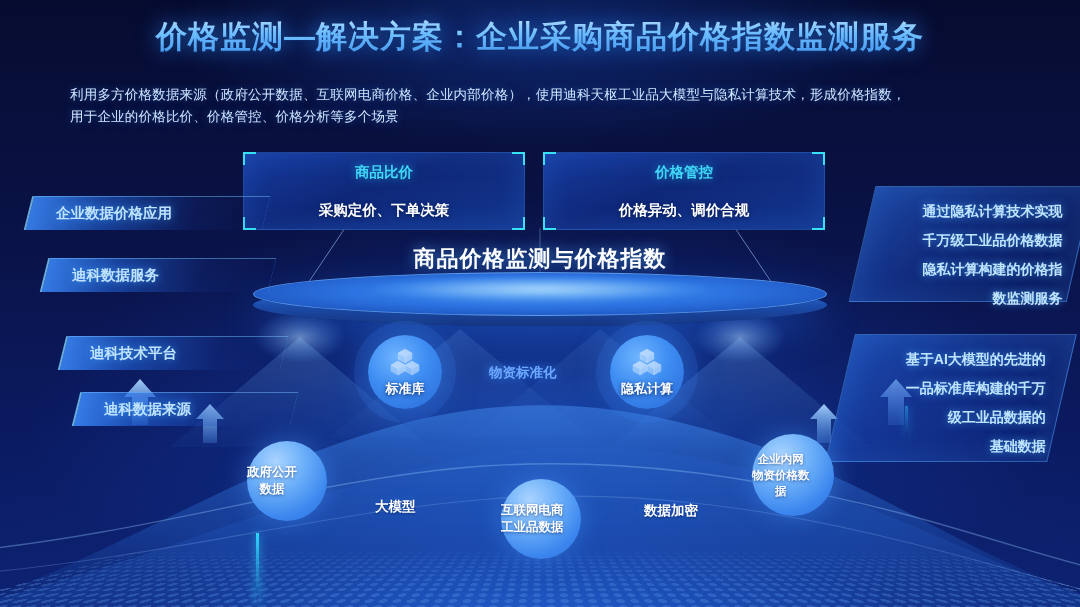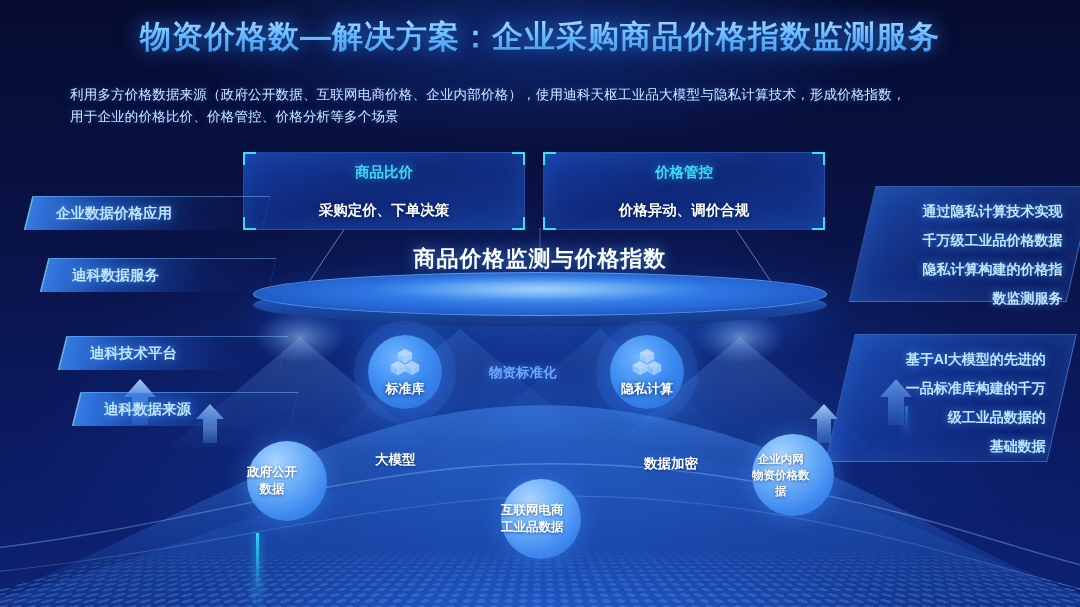--- a/index.html
+++ b/index.html
@@ -144,20 +144,21 @@
     background:radial-gradient(circle at 36% 26%, #a9d4ff 0%, #6aaef9 38%, #3b86ee 72%, #2f6fd8 100%);
     box-shadow:0 0 26px rgba(70,150,255,.45);
     font-size:12.5px; font-weight:bold; color:#fff; line-height:17px;
     text-shadow:0 1px 3px rgba(0,25,80,.55);
     font-family:Liberation Serif, serif;
   }
 
   .flow-lbl{
     position:absolute; font-size:13.5px; font-weight:bold; color:#ffffff;
     text-shadow:0 0 10px rgba(40,110,220,.8), 0 1px 3px rgba(0,15,60,.8);
+    margin-top:47px;
   }
   .vline{ position:absolute; width:3px; background:linear-gradient(180deg,#2fd8ff,rgba(47,216,255,0)); box-shadow:0 0 8px rgba(47,216,255,.8); }
 </style>
 </head>
 <body>
 
 <div class="stage">
 
   <div class="floorglow"></div>
   <div class="floor"></div>
@@ -199,21 +200,21 @@
       <polygon points="810,112 824,97 838,112 831,112 831,136 817,136 817,112" fill="url(#arr)"></polygon>
       <polygon points="880,90 896,72 912,90 904,90 904,118 888,118 888,90" fill="url(#arr)"></polygon>
     </g>
     <ellipse cx="300" cy="30" rx="46" ry="26" fill="url(#hl)" opacity=".6"></ellipse>
     <ellipse cx="740" cy="30" rx="46" ry="26" fill="url(#hl)" opacity=".6"></ellipse>
   </svg>
 
   <div class="vline" style="left:256px; top:533px; height:70px;"></div>
   <div class="vline" style="left:905px; top:406px; height:30px; opacity:.7;"></div>
 
-  <div class="title">物资价格数—解决方案：企业采购商品价格指数监测服务</div>
+  <div class="title">价格监测—解决方案：企业采购商品价格指数监测服务</div>
   <div class="subtitle">
     <div>利用多方价格数据来源（政府公开数据、互联网电商价格、企业内部价格），使用迪科天枢工业品大模型与隐私计算技术，形成价格指数，</div>
     <div>用于企业的价格比价、价格管控、价格分析等多个场景</div>
   </div>
 
   <svg style="position:absolute;left:0;top:220px;width:1080px;height:90px">
     <line x1="300" y1="75" x2="345" y2="8" stroke="#a9d2ff" stroke-opacity=".55" stroke-width="1"></line>
     <line x1="540" y1="62" x2="540" y2="8" stroke="#a9d2ff" stroke-opacity=".35" stroke-width="1"></line>
     <line x1="780" y1="75" x2="735" y2="8" stroke="#a9d2ff" stroke-opacity=".55" stroke-width="1"></line>
   </svg>

